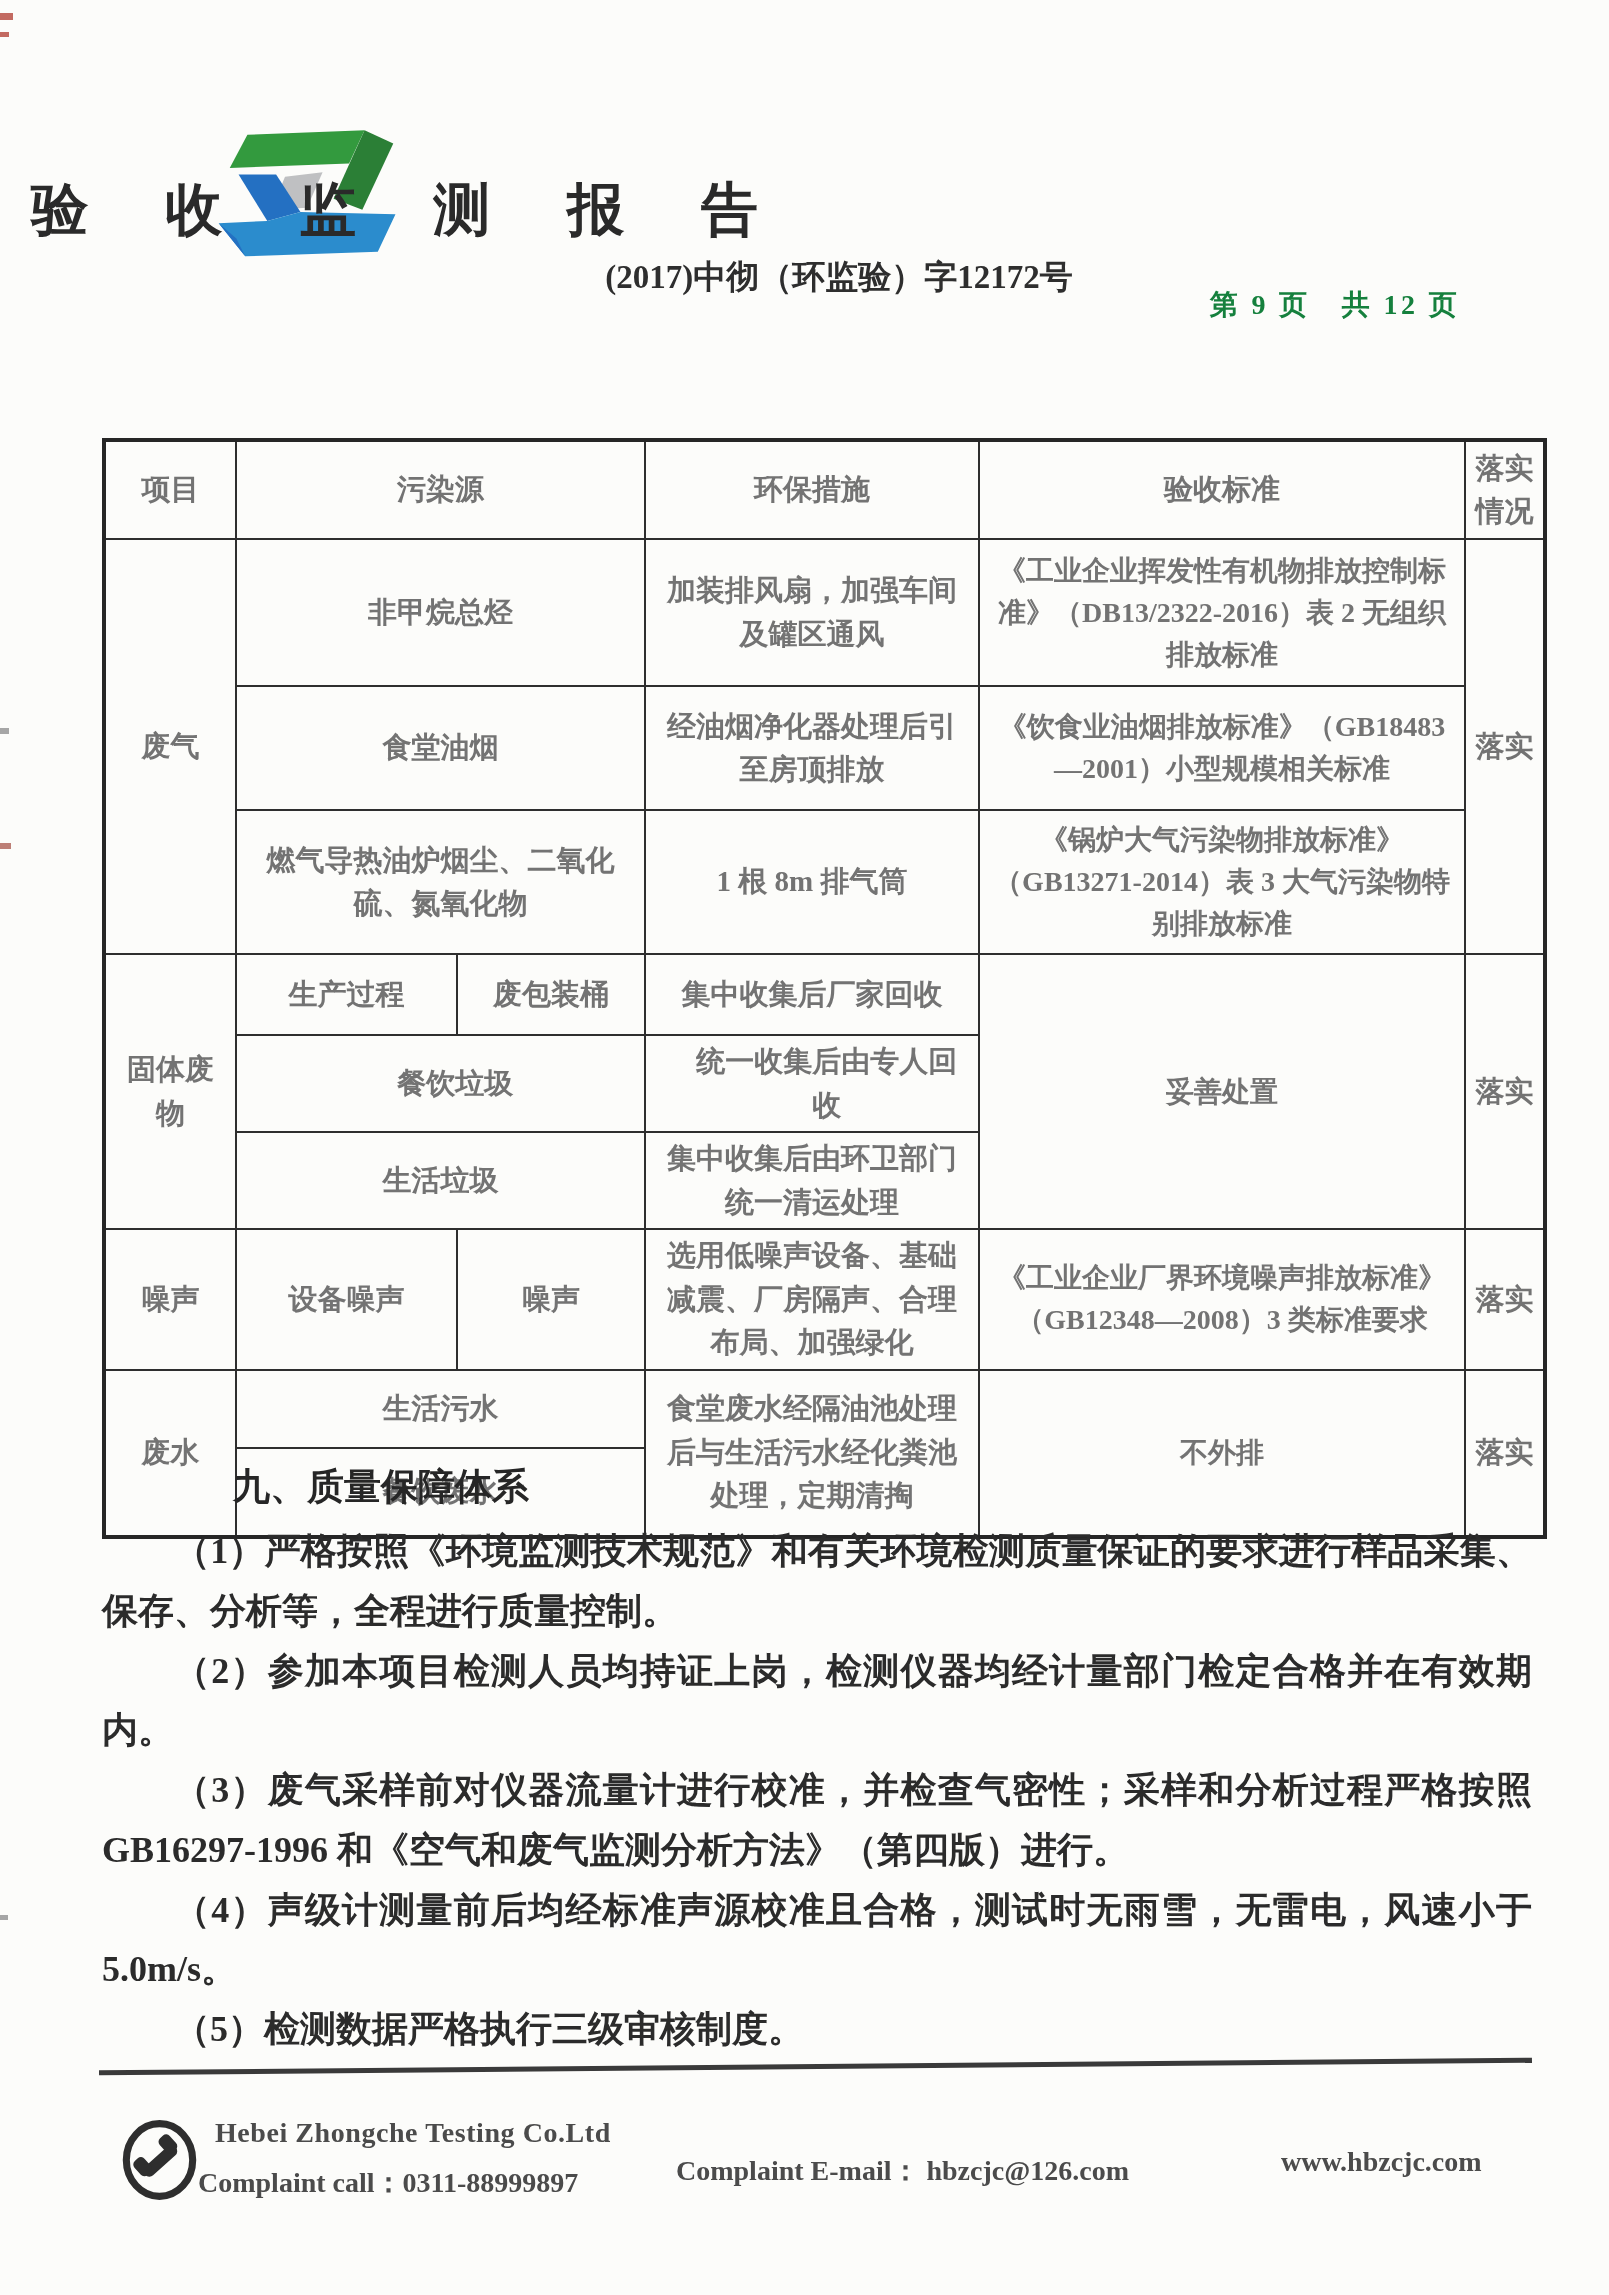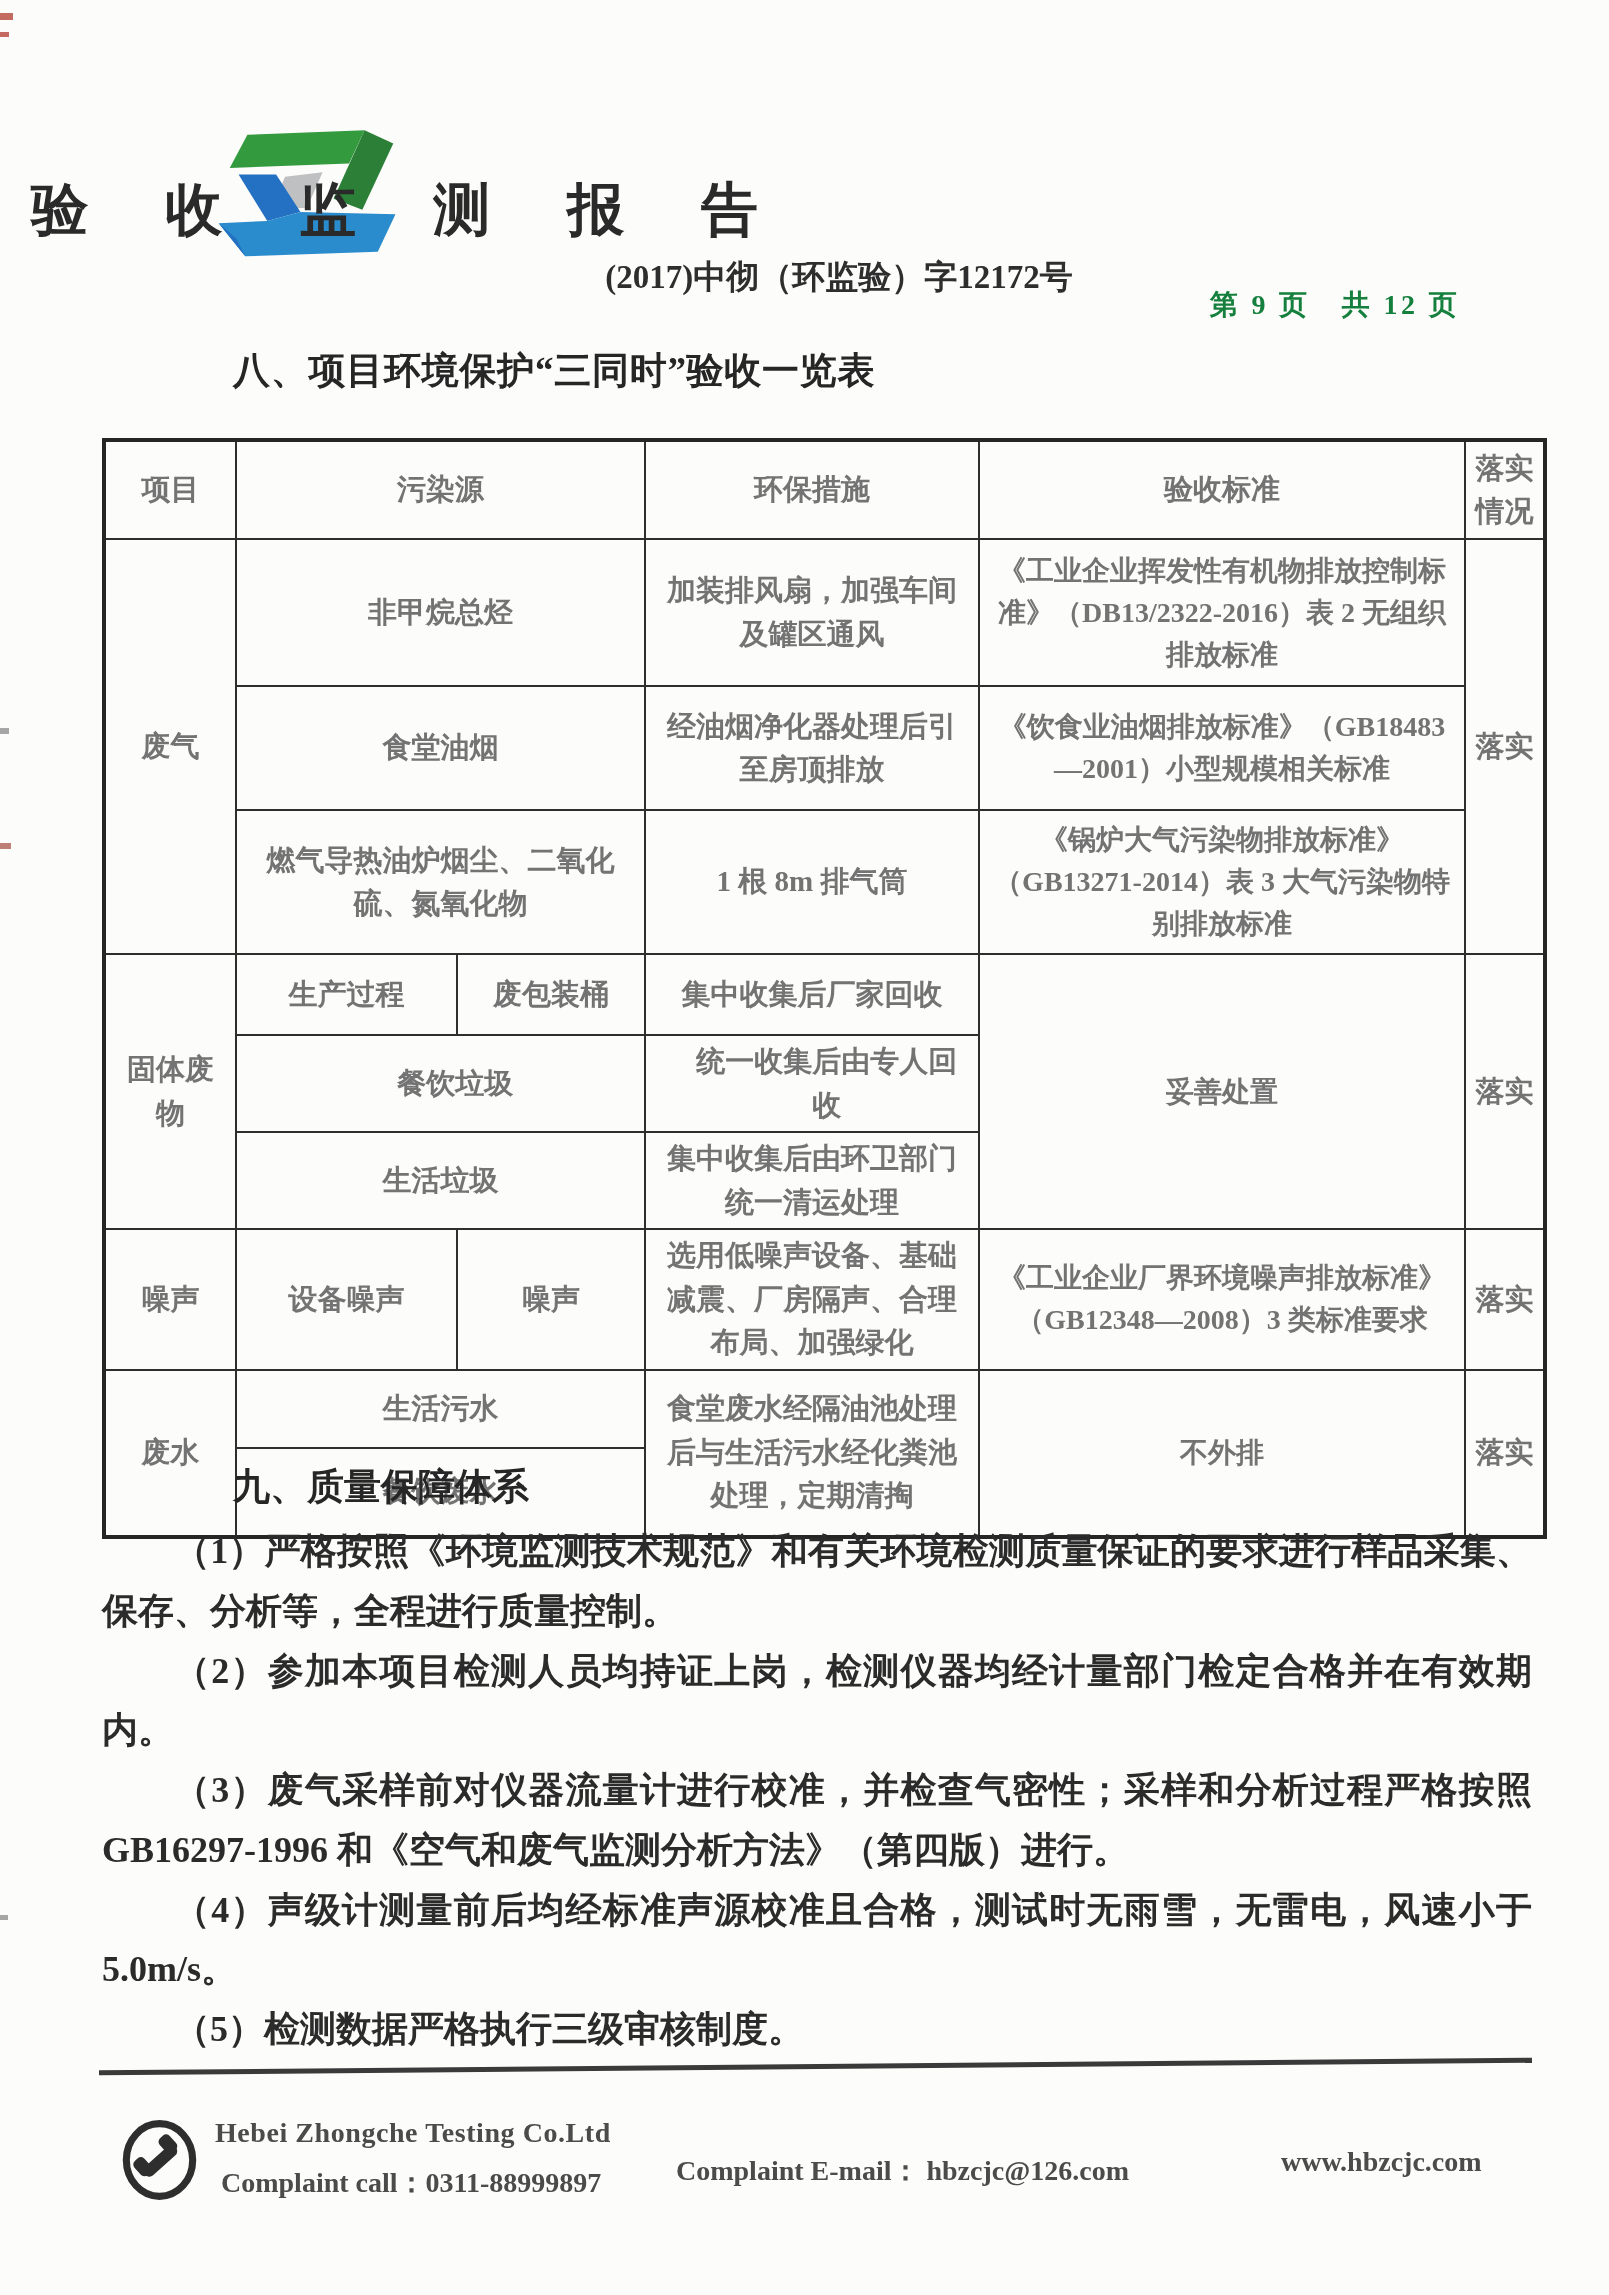--- a/index.html
+++ b/index.html
@@ -68,21 +68,21 @@
   }
   .body-text p{margin:0;text-indent:2em;}
   
   .footer-rule{
     position:absolute;left:99px;top:2064px;width:1433px;height:4.7px;
     background:#3a3a3a;transform:rotate(-0.5deg);
   }
   .footer{position:absolute;left:0;top:2105px;width:1610px;height:147px;color:#4b4b4b;margin-left:8px;}
   .phone-badge{position:absolute;left:112px;top:12px;width:79px;height:86px;}
   .f-company{position:absolute;left:207px;top:12px;font-size:28px;font-weight:700;letter-spacing:0.02em;}
-  .f-call{position:absolute;left:213px;top:59px;font-size:28px;font-weight:700;}
+  .f-call{position:absolute;left:190px;top:59px;font-size:28px;font-weight:700;}
   .f-email{position:absolute;left:668px;top:47px;font-size:28px;font-weight:700;}
   .f-web{position:absolute;left:1273px;top:41px;font-size:28px;font-weight:700;}
   
   .artifact{position:absolute;opacity:0.75;}
 </style>
 </head>
 <body>
 
 <div class="page">
 
@@ -98,21 +98,20 @@
     <polygon points="38,32 55,30 48,46 32,47" fill="#bfc0c2"></polygon>
     <polygon points="17,31 34,31 45,48 30,52" fill="#2470c2"></polygon>
     <polygon points="8,53 30,52 45,48 88,49 80,66 20,68" fill="#2b8ccd"></polygon>
     <polygon points="8,53 20,68 16,60" fill="#2470c2"></polygon>
   </svg>
 
   <div class="doc-title">验 收 监 测 报 告</div>
   <div class="doc-subtitle">(2017)中彻（环监验）字12172号</div>
   <div class="page-info">第 9 页　共 12 页</div>
 
-  <div class="sec8-heading">八、项目环境保护“三同时”验收一览表</div>
 
   <table class="tbl">
     <colgroup>
       <col style="width:132px">
         <col style="width:221px">
         <col style="width:188px">
       <col style="width:334px">
         <col style="width:486px">
         <col style="width:80px">
     </colgroup>

